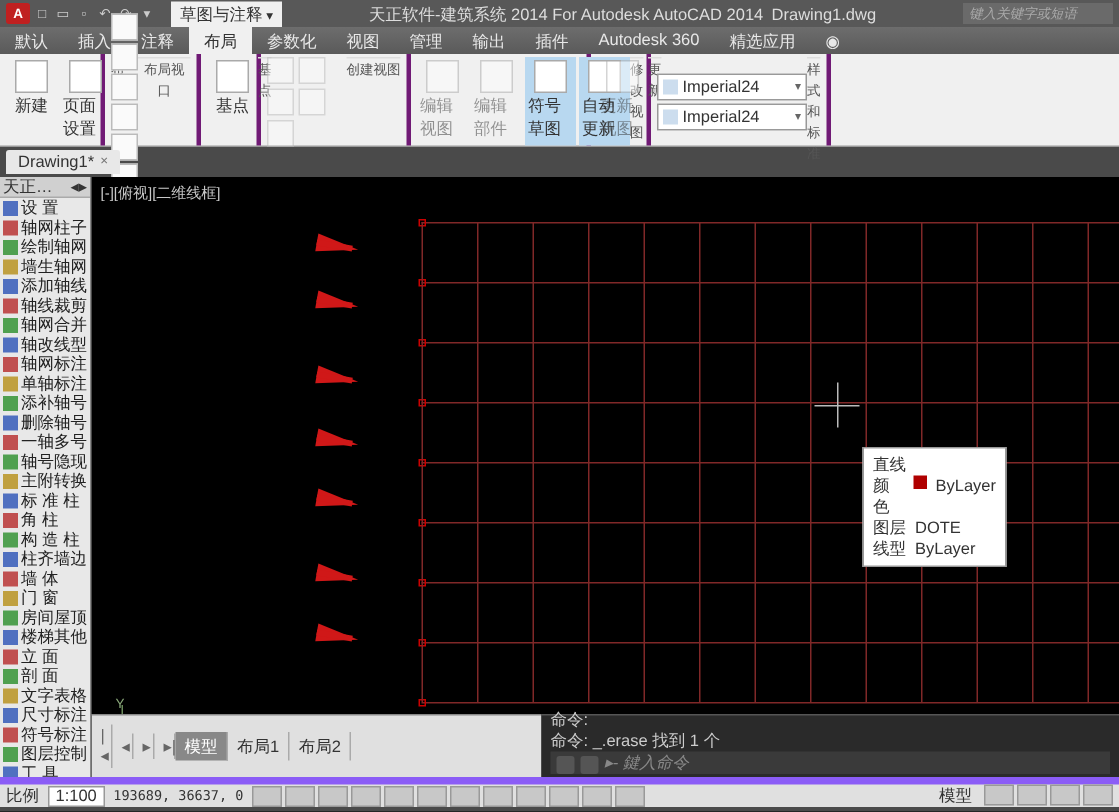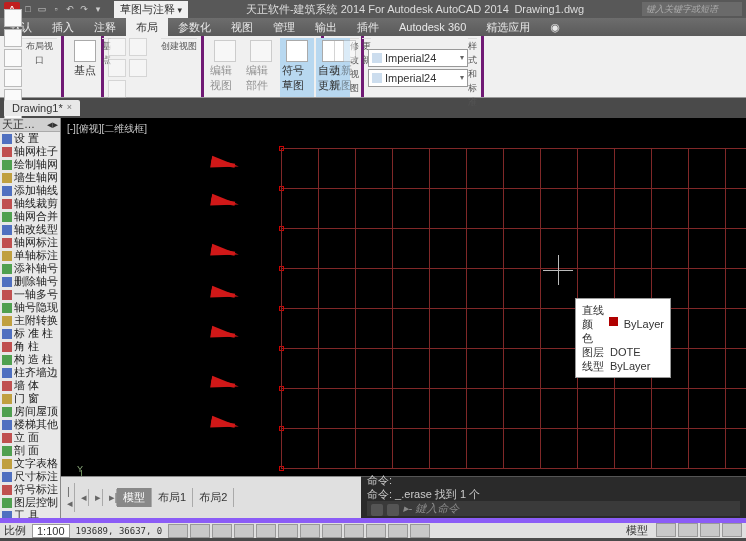--- a/index.html
+++ b/index.html
@@ -89,20 +89,34 @@
   <span class="tab">视图</span>
   <span class="tab">管理</span>
   <span class="tab">输出</span>
   <span class="tab">插件</span>
   <span class="tab">Autodesk 360</span>
   <span class="tab">精选应用</span>
   <span class="tab">◉</span>
 </div>
 
 <div class="ribbon">
+  <div class="panel" style="width:70px">
+    <div class="row">
+      <div class="bigbtn">
+          <div class="ico"></div>
+          <span>新建</span>
+        </div>
+      <div class="bigbtn">
+          <div class="ico"></div>
+          <span>页面
+设置</span>
+        </div>
+    </div>
+    <div class="label">布局</div>
+  </div>
   <div class="panel" style="width:64px">
     <div class="row" style="flex-wrap:wrap;align-content:center">
       <div class="smallico"></div>
         <div class="smallico"></div>
         <div class="smallico"></div>
       <div class="smallico"></div>
         <div class="smallico"></div>
         <div class="smallico"></div>
     </div>
     <div class="label">布局视口</div>

